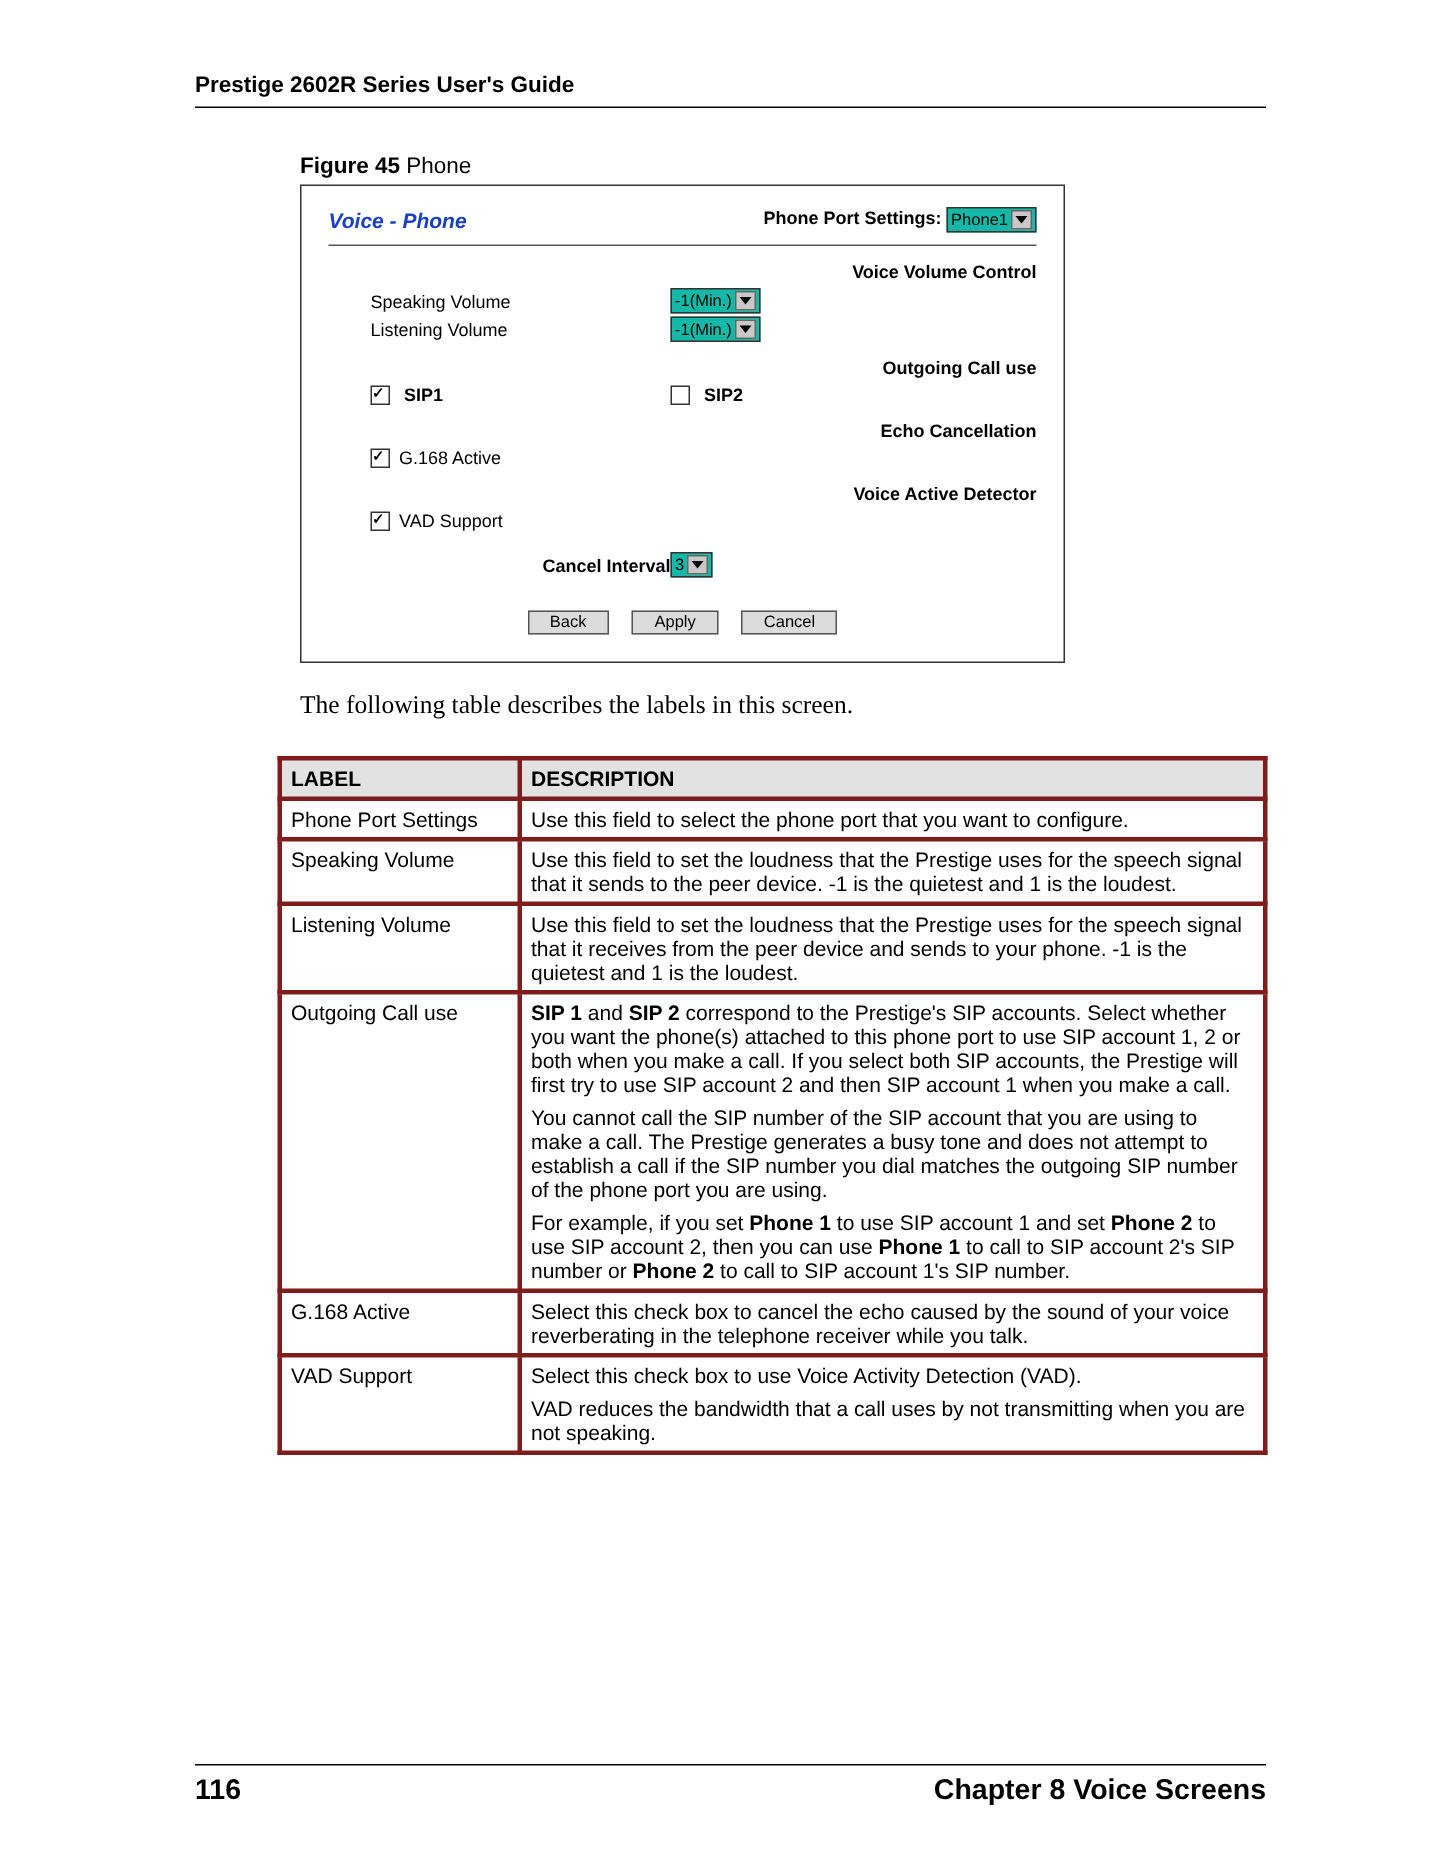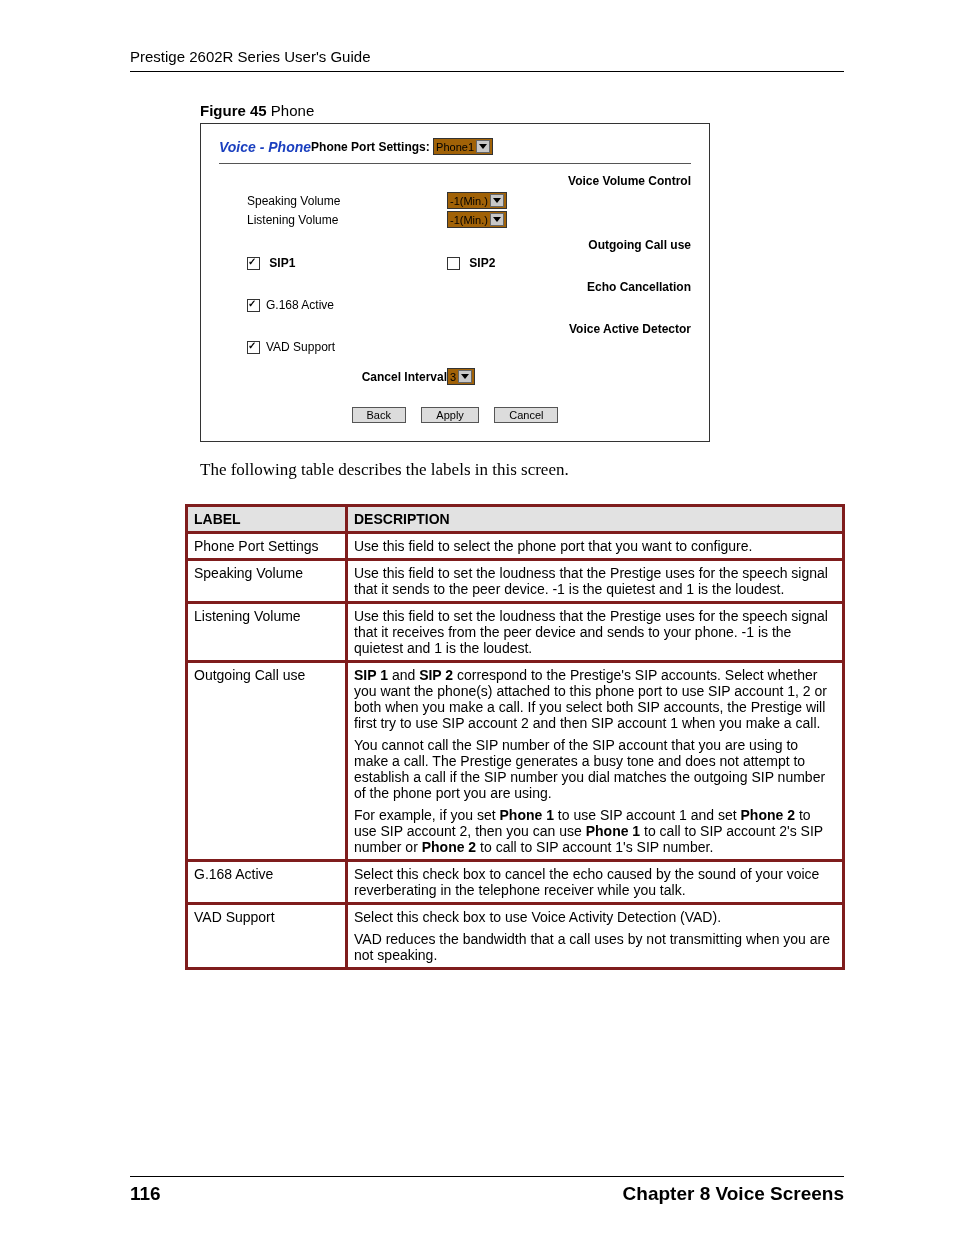--- a/index.html
+++ b/index.html
@@ -13,20 +13,21 @@
   .page {
     width: 954px;
     min-height: 1235px;
     box-sizing: border-box;
     padding: 48px 110px 30px 130px;
     position: relative;
   }
   .running-header {
     font-size: 15px;
     margin-bottom: 6px;
+    font-weight: bold;
   }
   .top-rule {
     border: none;
     border-top: 1.5px solid #000;
     margin: 0 0 30px 0;
   }
   .caption-line {
     font-size: 15px;
     margin: 6px 0 4px 70px;
   }
@@ -41,37 +42,38 @@
     width: 510px;
     margin-left: 70px;
     border: 1px solid #333;
     padding: 14px 18px 18px 18px;
     box-sizing: border-box;
     background: #fff;
     font-size: 12px;
   }
   .fig-title-row {
     display: flex;
+    justify-content: space-between;
     align-items: center;
   }
   .fig-title {
     color: #1a3fbf;
     font-weight: bold;
     font-style: italic;
     font-size: 14px;
   }
   .fig-port-label {
     font-weight: bold;
     font-size: 12px;
   }
   .fig-select {
     display: inline-flex;
     align-items: center;
     border: 1px solid #333;
-    background: #a16207;
+    background: #14b8a6;
     padding: 0 2px 0 2px;
     font-size: 11px;
     height: 15px;
   }
   .fig-select .arrow {
     display: inline-block;
     width: 12px;
     height: 11px;
     margin-left: 2px;
     background: #c8c8c8;

